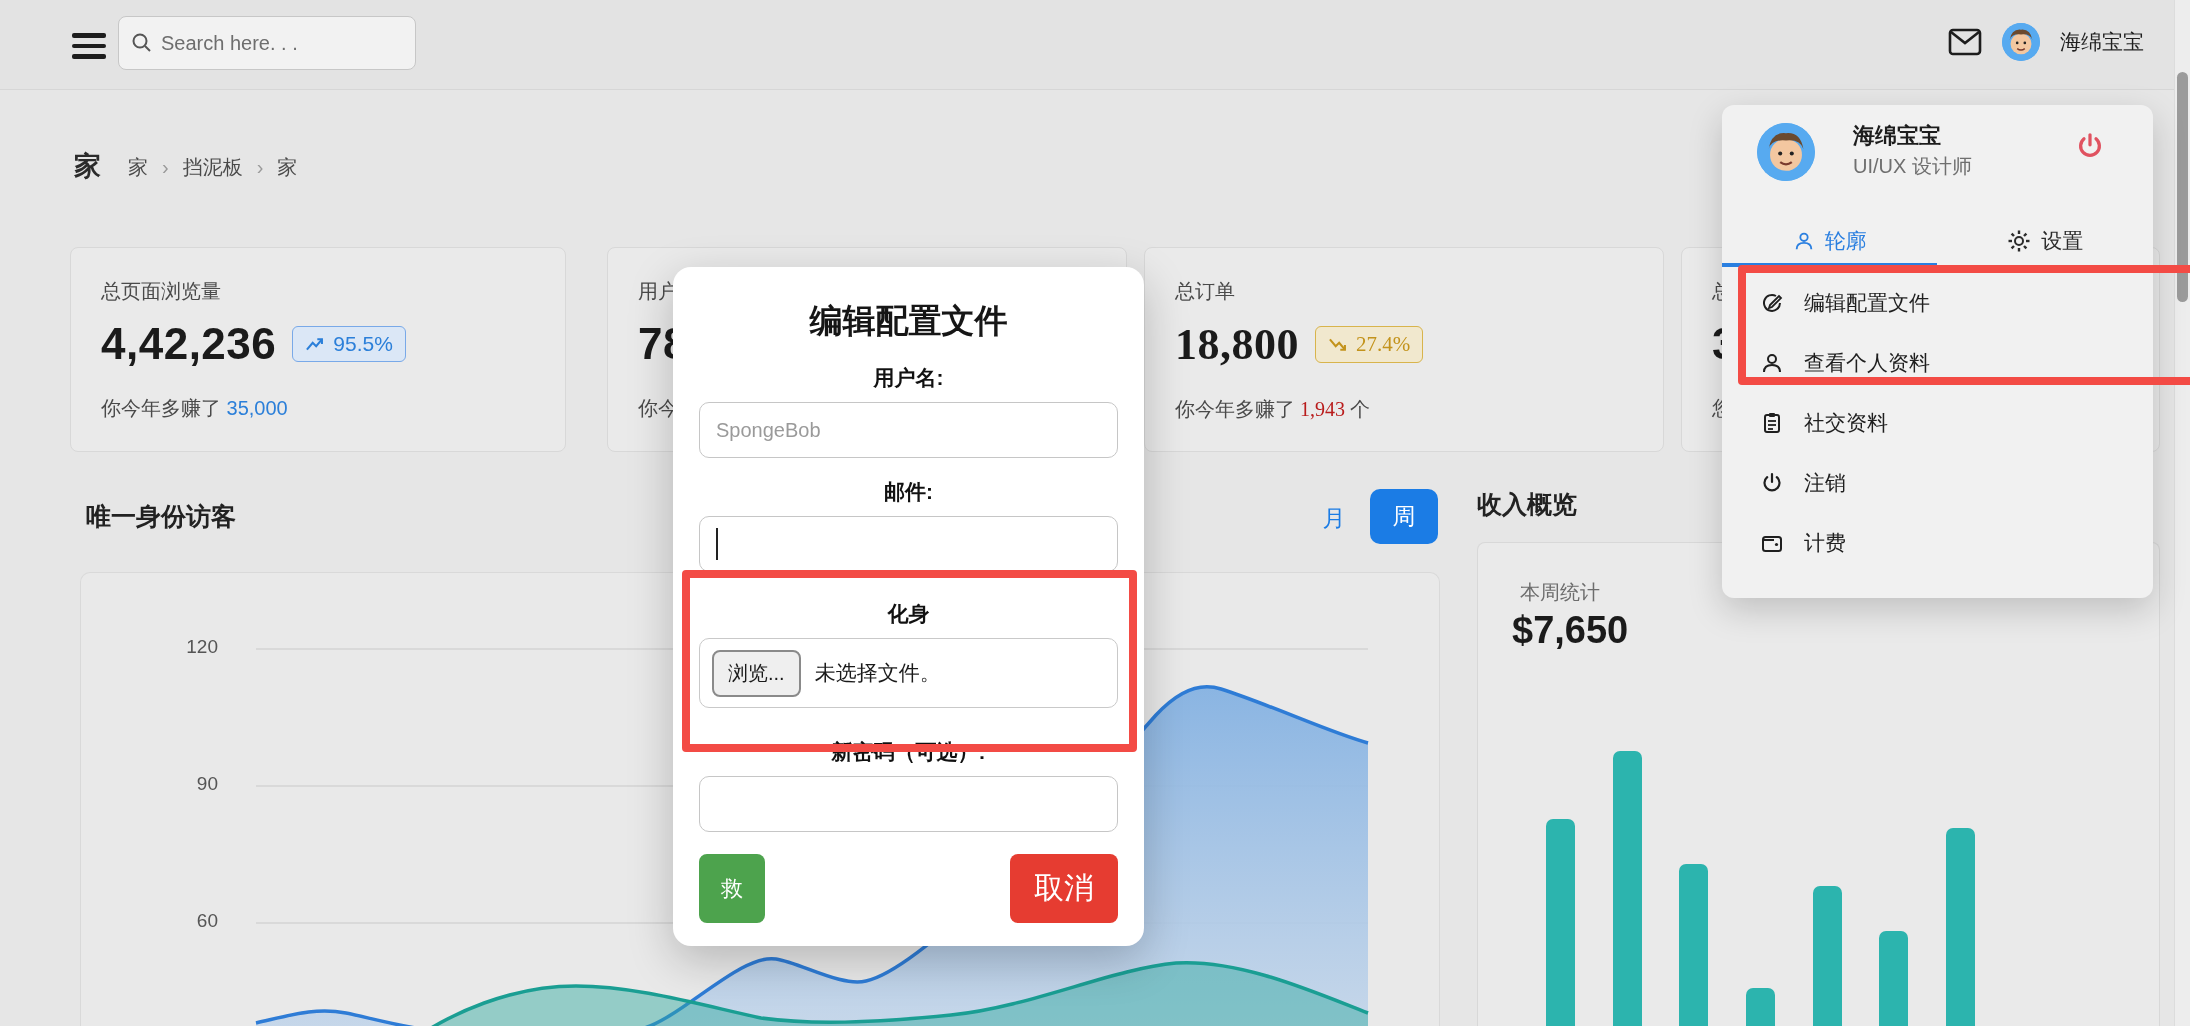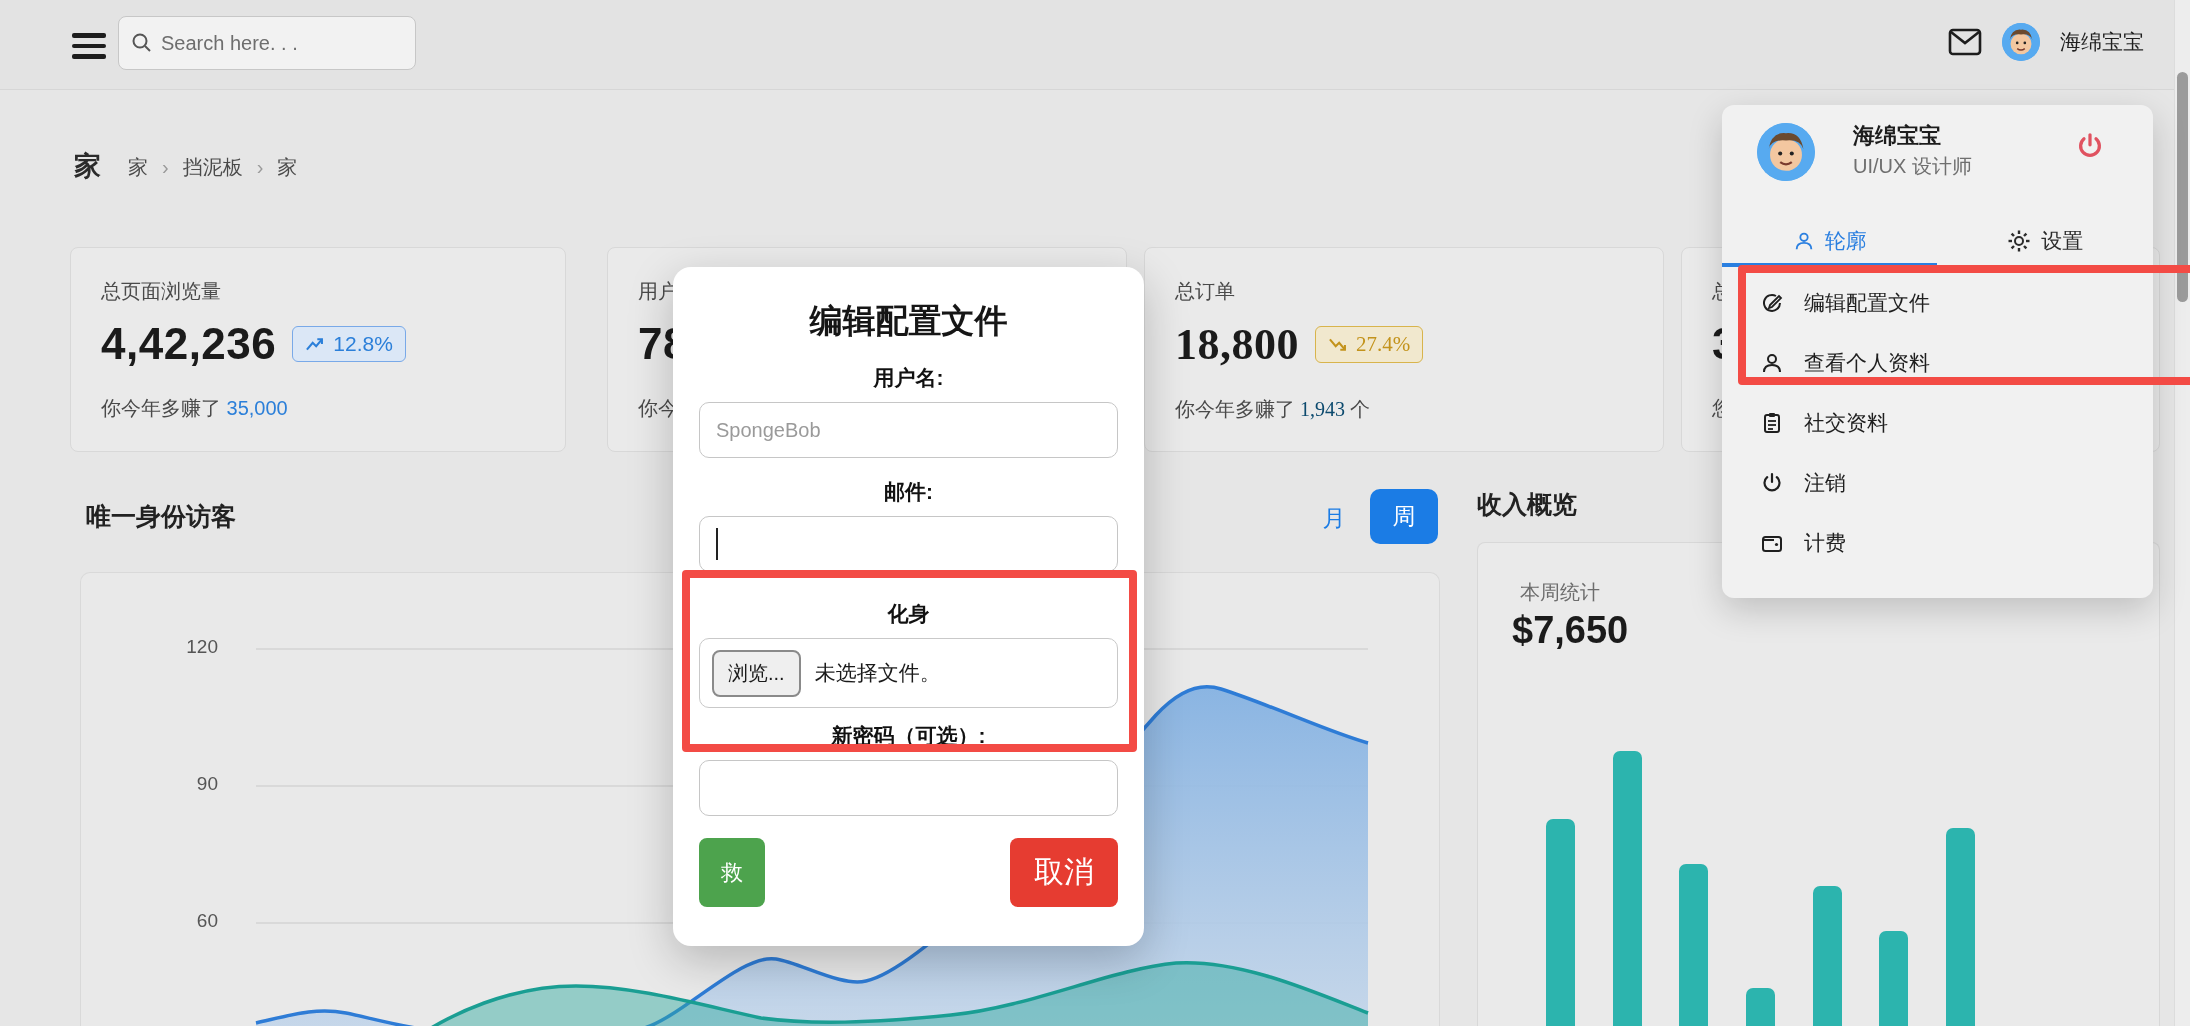--- a/index.html
+++ b/index.html
@@ -32,21 +32,21 @@
   
   .card { position:absolute; top:247px; height:205px; background:#eaeaea; border:1px solid #d8d8d8; border-radius:8px; padding:30px; }
   .card .lbl { font-size:20px; color:#4a4a4a; }
   .card .valrow { display:flex; align-items:center; gap:16px; margin-top:14px; }
   .card .val { font-size:44px; font-weight:bold; color:#1b1b1b; letter-spacing:.5px; }
   .badge { display:flex; align-items:center; gap:8px; font-size:21px; border-radius:6px; padding:5px 12px; border:1.5px solid; }
   .badge.up   { color:#2b7fd9; border-color:#79a9e8; background:#dbe7f6; }
   .badge.down { color:#c3931c; border-color:#d8b44c; background:#f1e8ce; }
   .card .note { margin-top:26px; font-size:20px; color:#4a4a4a; }
   .note .nv-blue { color:#2b7fd9; }
-  .note .nv-org  { color:#0c4a6e; }
+  .note .nv-org  { color:#b91c1c; }
 
   
   .sec-title { position:absolute; font-size:25px; font-weight:bold; color:#222; }
   .btn-month { position:absolute; left:1308px; top:494px; width:52px; height:48px; border:none; background:transparent; color:#1b7ce5; font-size:23px; cursor:pointer; font-family:inherit; }
   .btn-week  { position:absolute; left:1370px; top:489px; width:68px; height:55px; border:none; background:#1b7ce5; color:#fff; font-size:23px; border-radius:10px; cursor:pointer; font-family:inherit; }
   .chart-panel { position:absolute; left:80px; top:572px; width:1360px; height:454px; background:#e9e9e9; border:1px solid #d9d9d9; border-radius:10px 10px 0 0; border-bottom:none; }
   .ytick { position:absolute; width:60px; text-align:right; font-size:19px; color:#555; }
 
   
   .rev-card { position:absolute; left:1477px; top:542px; width:683px; height:484px; background:#eaeaea; border:1px solid #d8d8d8; border-radius:8px 8px 0 0; border-bottom:none; }
@@ -137,21 +137,21 @@
 
   <div class="card" style="left:70px; width:496px;">
     <div class="lbl">总页面浏览量</div>
     <div class="valrow">
       <span class="val">4,42,236</span>
       <span class="badge up">
         <svg width="20" height="15" viewBox="0 0 16 13">
             <polyline points="1,11 6,5 9,8 14,2" fill="none" stroke="#2b7fd9" stroke-width="1.8"></polyline>
             <polyline points="10,2 14,2 14,6" fill="none" stroke="#2b7fd9" stroke-width="1.8"></polyline>
           </svg>
-        <span>12.8%</span>
+        <span>95.5%</span>
       </span>
     </div>
     <div class="note"><span>你今年多赚了 </span><span class="nv-blue">35,000</span></div>
   </div>
 
   <div class="card" style="left:607px; width:520px;">
     <div class="lbl">用户</div>
     <div class="valrow">
         <span class="val">78</span>
       </div>
@@ -320,21 +320,21 @@
     <div class="m-lbl">邮件:</div>
     <div class="email-wrap">
       <input class="m-input" type="text" style="">
       <div class="caret"></div>
     </div>
     <div class="m-lbl" style="margin-top:28px;">化身</div>
     <div class="filebox">
       <button class="browse-btn">浏览...</button>
       <span class="file-txt">未选择文件。</span>
     </div>
-    <div class="m-lbl" style="margin-top:14px;">新密码（可选）:</div>
+    <div class="m-lbl" style="margin-top:30px;">新密码（可选）:</div>
     <input class="m-input" type="password" style="">
     <div class="m-actions">
       <button class="btn-save">救</button>
       <button class="btn-cancel">取消</button>
     </div>
   </div>
 
   <div class="anno anno1"></div>
   <div class="anno anno2"></div>
   <div class="scrollbar-track">

